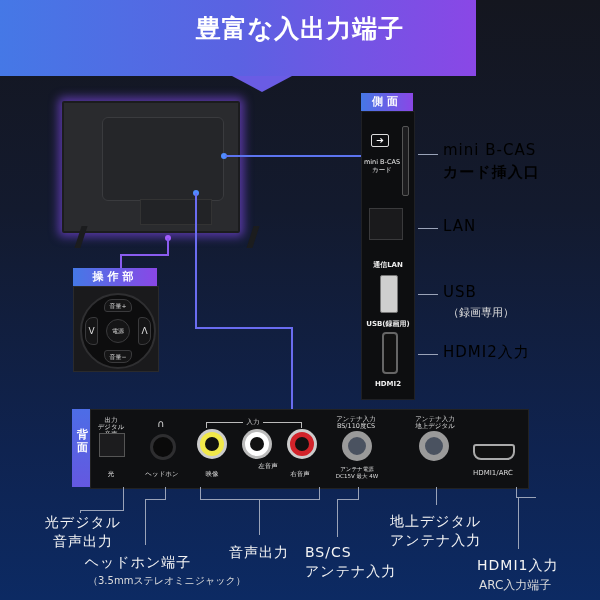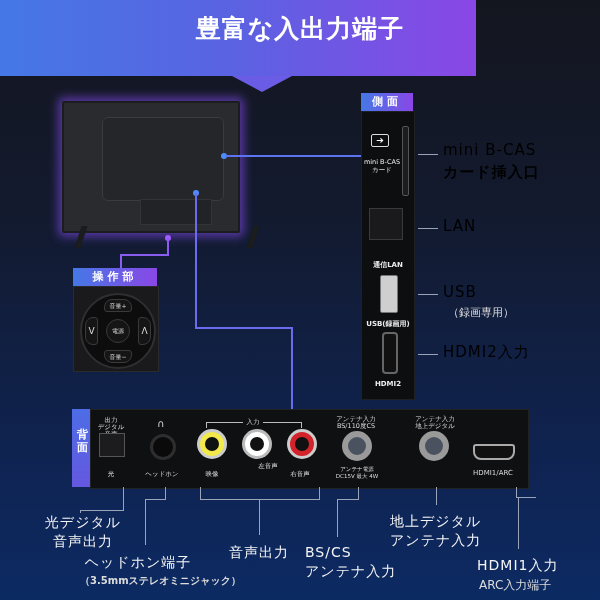--- a/index.html
+++ b/index.html
@@ -147,20 +147,20 @@
 <div class="gline" style="left:337px;top:499px;width:22px;height:1px;"></div>
 <div class="gline" style="left:337px;top:499px;width:1px;height:38px;"></div>
 <div class="gline" style="left:436px;top:487px;width:1px;height:18px;"></div>
 <div class="gline" style="left:516px;top:487px;width:1px;height:10px;"></div>
 <div class="gline" style="left:516px;top:497px;width:20px;height:1px;"></div>
 <div class="gline" style="left:518px;top:497px;width:1px;height:52px;"></div>
 
 <div class="bcallout" style="left:38px;top:513px;width:90px;white-space:pre-line;">光デジタル
 音声出力</div>
 <div class="bcallout" style="left:78px;top:553px;width:120px;">ヘッドホン端子</div>
-<div class="callout-sub" style="left:80px;top:574px;font-size:10px;font-weight:bold;">（3.5mmステレオミニジャック）</div>
+<div class="callout-sub" style="left:88px;top:574px;font-size:10px;">（3.5mmステレオミニジャック）</div>
 <div class="bcallout" style="left:223px;top:543px;width:72px;">音声出力</div>
 <div class="bcallout" style="left:305px;top:543px;width:110px;white-space:pre-line;text-align:left;">BS/CS
 アンテナ入力</div>
 <div class="bcallout" style="left:390px;top:512px;width:110px;white-space:pre-line;text-align:left;">地上デジタル
 アンテナ入力</div>
 <div class="bcallout" style="left:477px;top:556px;width:100px;text-align:left;">HDMI1入力</div>
 <div class="callout-sub" style="left:479px;top:577px;font-size:12px;">ARC入力端子</div>
 
 </body></html>

